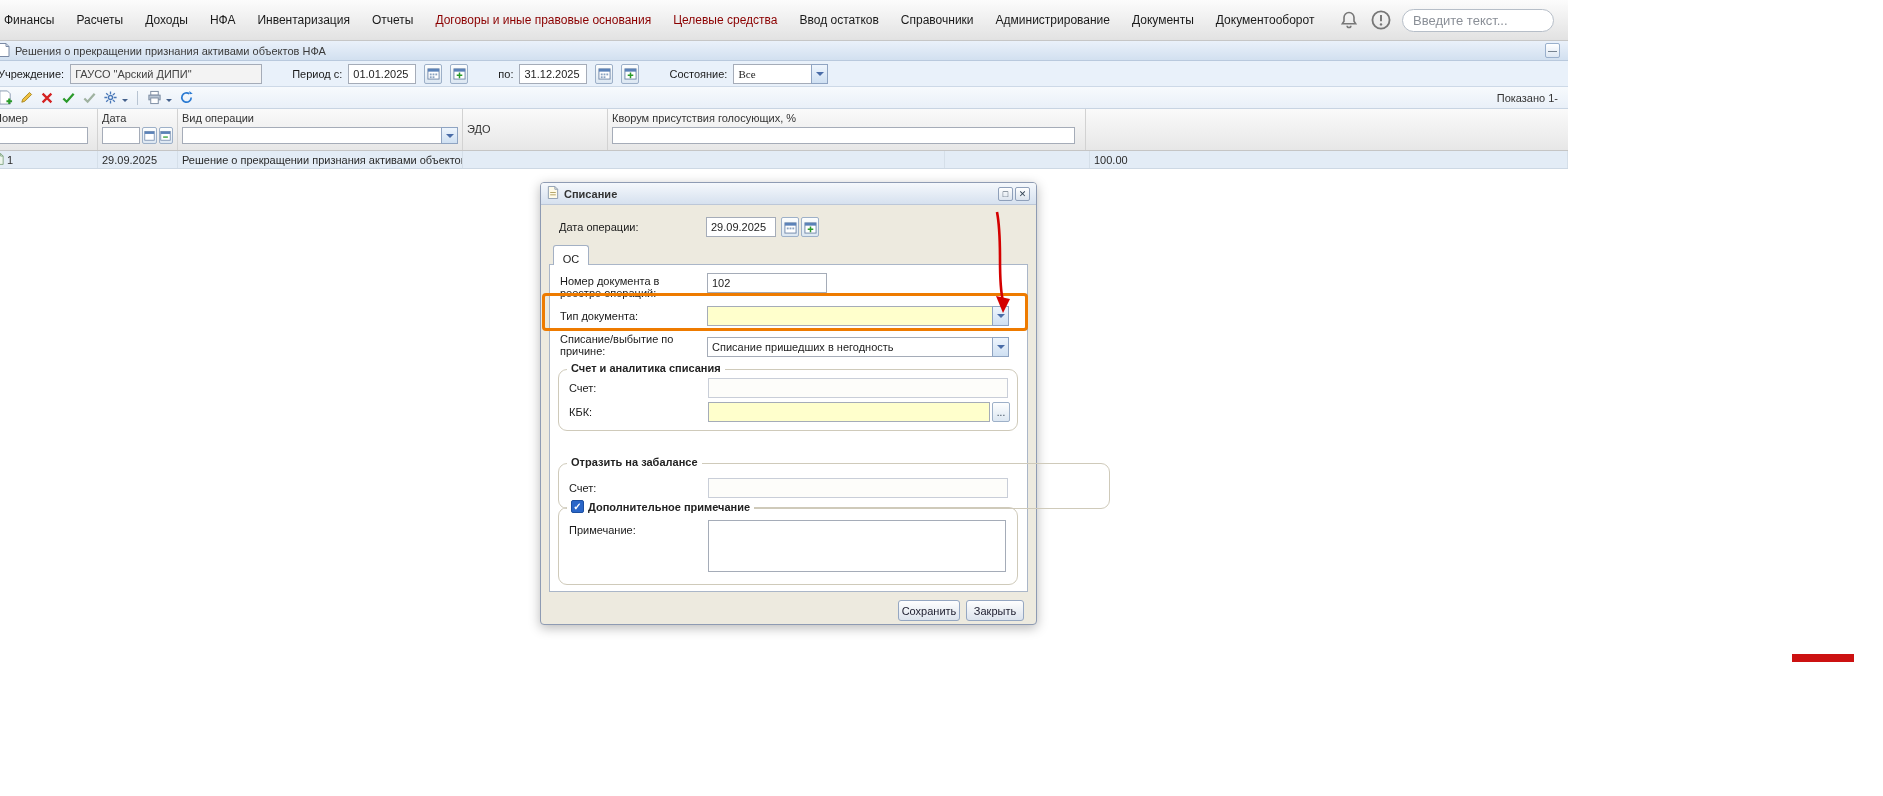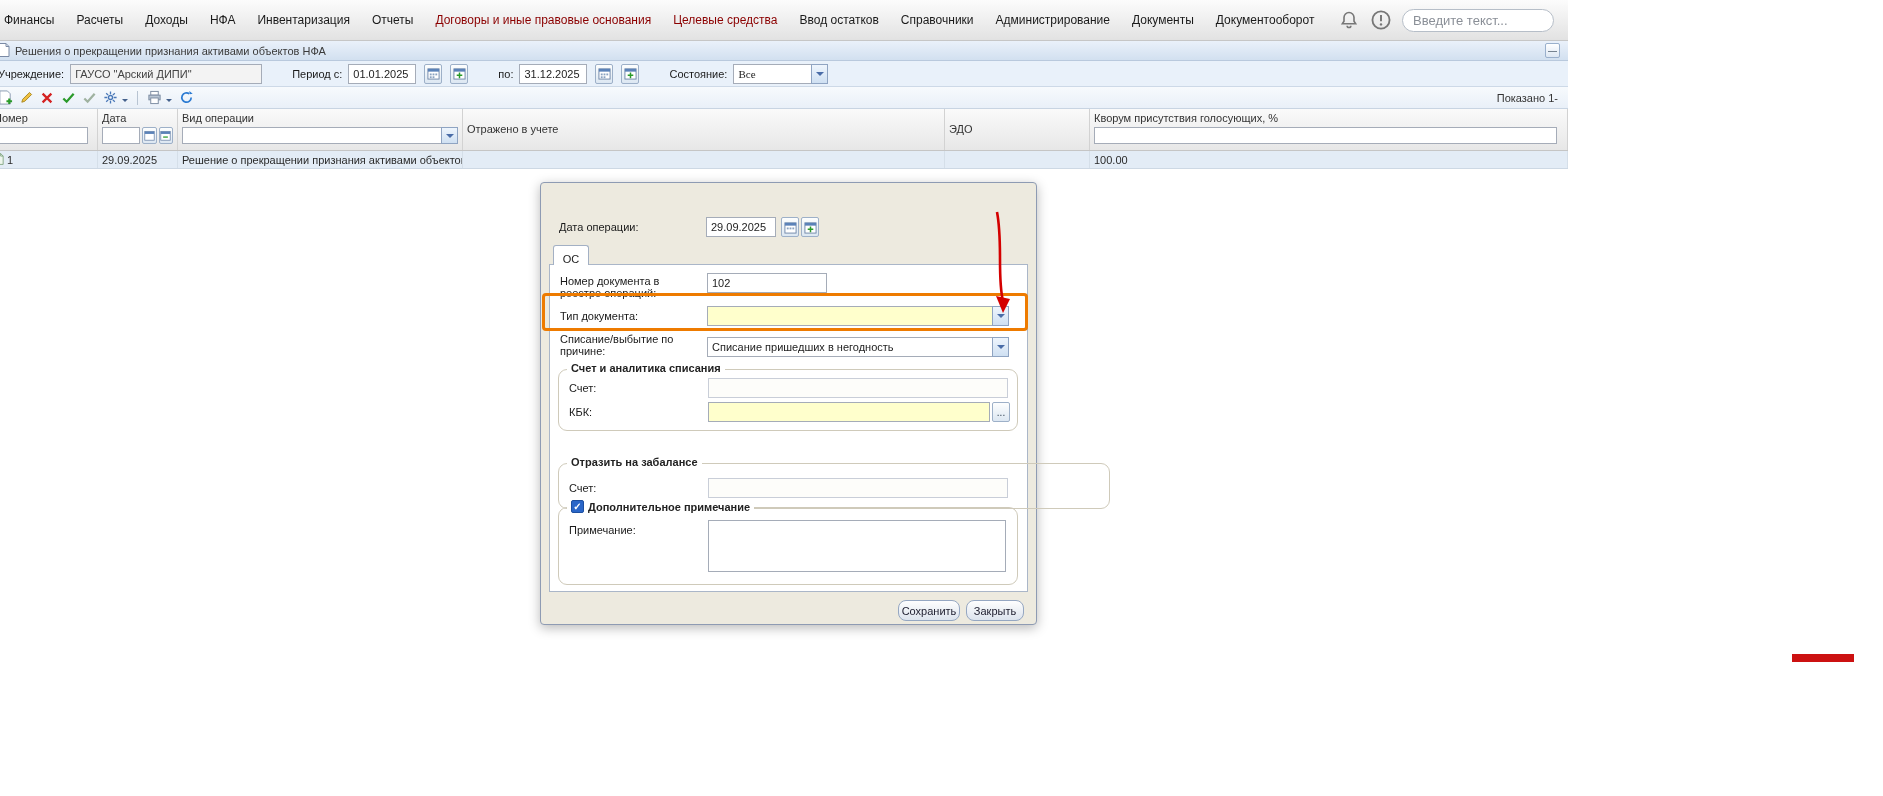--- a/index.html
+++ b/index.html
@@ -88,21 +88,21 @@
   .fs { position:absolute; border:1px solid #cfcaba; border-radius:9px; }
   .fs-legend { position:absolute; top:-8px; left:8px; background:#fff; padding:0 4px; font-weight:bold; color:#222;
                display:flex; align-items:center; gap:4px; }
   .checkbox { width:13px; height:13px; background:#2a66c8; border:1px solid #1d4fa0; border-radius:2px;
               color:#fff; font-size:10px; line-height:11px; text-align:center; cursor:pointer; }
   .checkbox::after { content:"\2713"; }
   .dots-btn { width:18px; height:20px; border:1px solid #9db0c8; background:linear-gradient(#fdfefe,#dce7f2);
               border-radius:2px; font-size:10px; color:#345; display:flex; align-items:flex-end; justify-content:center;
               cursor:pointer; padding-bottom:3px; }
   textarea.note { width:298px; height:52px; border:1px solid #a5acb8; resize:none; font-family:inherit; font-size:11px; outline:none; }
-  .btn { position:absolute; height:21px; border:1px solid #95a7c2; border-radius:8px;
+  .btn { position:absolute; height:21px; border:1px solid #95a7c2; border-radius:3px;
          background:linear-gradient(#fefefe,#dce3ed); font-size:11px; color:#223;
          display:flex; align-items:center; justify-content:center; cursor:pointer; font-family:inherit; }
 
   
   .annot-rect { position:absolute; left:1px; top:110px; width:486px; height:38px;
                 border:3px solid #ee7b00; border-radius:4px; z-index:6; pointer-events:none; }
   .annot-arrow { position:absolute; left:0; top:0; width:497px; height:443px; z-index:7; pointer-events:none; }
   .annot-mark { position:absolute; left:1792px; top:654px; width:62px; height:8px; background:#cc1111; }
 </style>
 </head>
@@ -290,23 +290,20 @@
     </div>
     <div class="gcol c2">
       <span class="glabel">Вид операции</span>
       <span class="gfilter">
         <span class="combo" style="flex:1">
           <input class="input" style="flex: 1 1 0%; min-width: 0px;">
           <span class="trigger"></span>
         </span>
       </span>
     </div>
-    <div class="gcol c3 center">
-      <span class="glabel">Отражено в учете</span>
-    </div>
     <div class="gcol c4 center">
       <span class="glabel">ЭДО</span>
     </div>
     <div class="gcol c5">
       <span class="glabel">Кворум присутствия голосующих, %</span>
       <span class="gfilter">
           <input class="input" style="flex: 1 1 0%; margin-right: 6px;">
         </span>
     </div>
   </div>
@@ -332,20 +329,34 @@
       </div>
     <div class="gcell c4">
         <span></span>
       </div>
     <div class="gcell c5">
         <span>100.00</span>
       </div>
   </div>
 
   <div class="dialog">
+    <div class="dialog-header">
+      <span>
+        <svg width="12" height="13" viewBox="0 0 12 14">
+            <path d="M1 .5h7l3 3v10H1z" fill="#fffbe8" stroke="#8a9ab0"></path>
+            <path d="M8 .5v3h3" fill="none" stroke="#8a9ab0"></path>
+            <path d="M3 7h6M3 9.5h6" stroke="#b0a060" stroke-width="1"></path>
+          </svg>
+      </span>
+      <span>Списание</span>
+      <span style="margin-left:auto;display:flex">
+        <span class="win-btn">□</span>
+        <span class="win-btn">✕</span>
+      </span>
+    </div>
 
     <span class="dlg-abs dlg-label" style="left:18px;top:38px">Дата операции:</span>
     <input class="dlg-abs input" style="left: 165px; top: 34px; width: 70px;" value="29.09.2025">
     <span class="dlg-abs icon-btn" style="left:238px;top:34px">
       <svg width="13" height="13" viewBox="0 0 14 14">
           <rect x="1" y="2" width="12" height="11" fill="#fff" stroke="#6e86a8"></rect>
           <rect x="1" y="2" width="12" height="3" fill="#5b82b8"></rect>
           <g fill="#8aa2c0">
             <rect x="3" y="7" width="2" height="2"></rect>
             <rect x="6" y="7" width="2" height="2"></rect>

